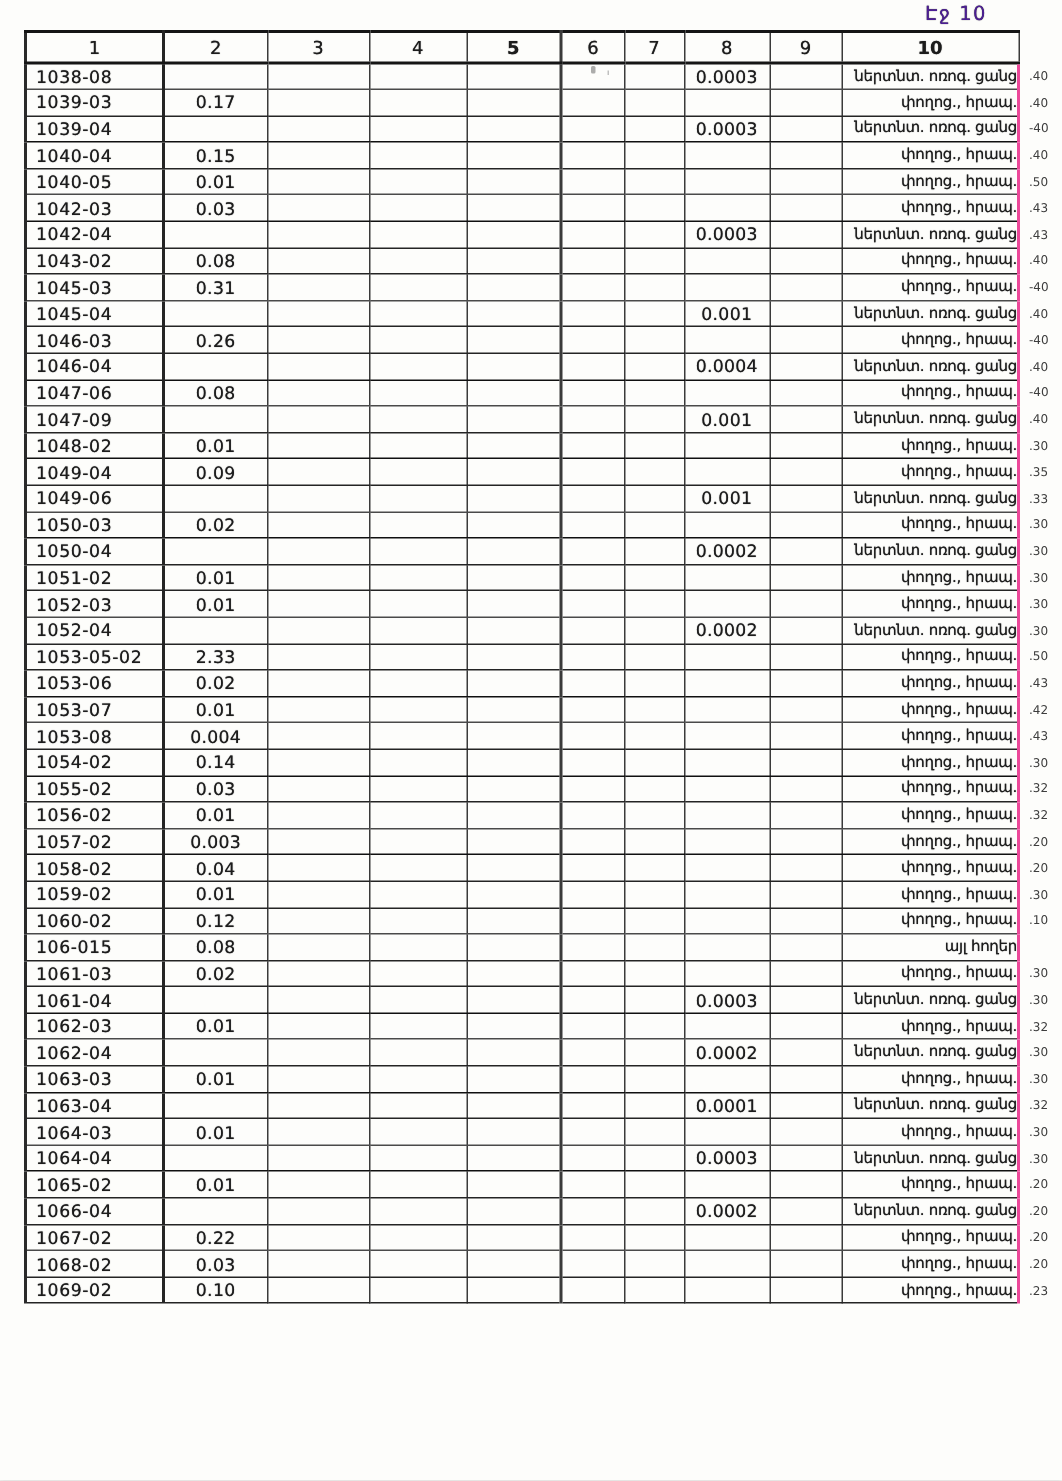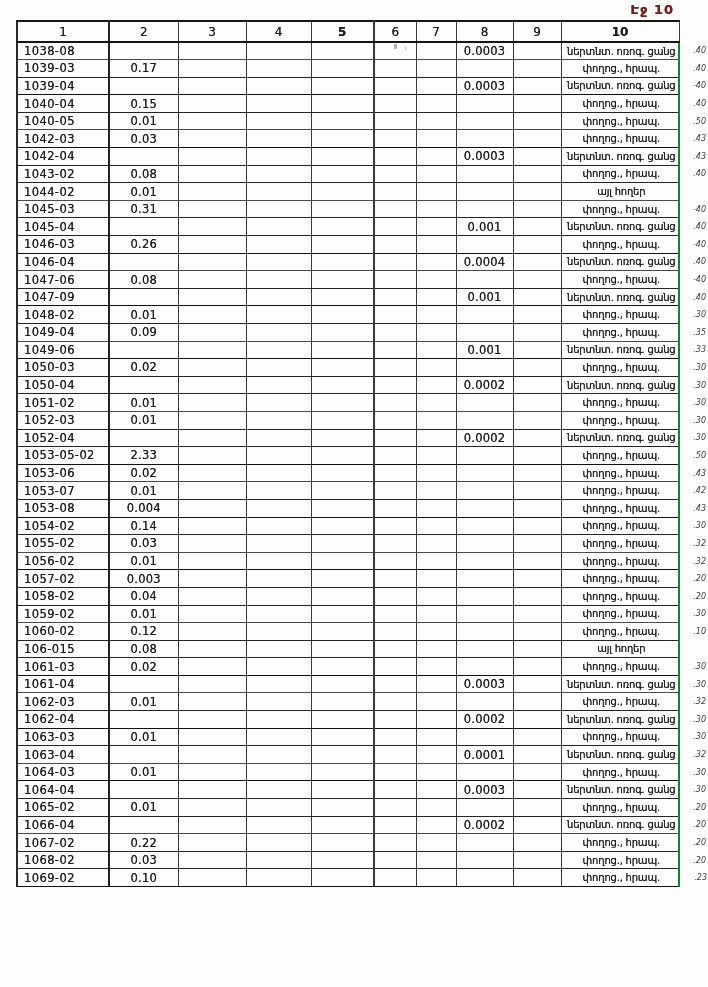--- a/index.html
+++ b/index.html
@@ -2,22 +2,22 @@
 <html><head>
 <meta charset="utf-8">
 <style>
   html,body{margin:0;padding:0;background:#e8e8e8;}
   .page{
     position:relative;width:708px;height:987px;background:#fdfdfb;
     overflow:hidden;font-family:"DejaVu Sans",sans-serif;color:#1c1c1c;
     box-shadow:0 0 4px rgba(0,0,0,.25);
   }
   .page-label{
-    position:absolute;top:2px;right:34px;font-size:13px;font-weight:bold;
-    letter-spacing:1px;color:#7f1d1d;text-shadow:0 0 .6px rgba(0,0,0,.9);
+    position:absolute;top:2px;right:50px;font-size:13px;font-weight:normal;
+    letter-spacing:1px;color:#4c1d95;text-shadow:0 0 .6px rgba(0,0,0,.9);
   }
   .scan-artifact{
     position:absolute;top:44px;left:394px;width:3px;height:5px;background:#777;
     box-shadow:10px 2px 0 -1px #999;opacity:.6;border-radius:1px;
   }
   table.grid{
     position:absolute;left:16px;top:20px;border-collapse:collapse;
     table-layout:fixed;text-shadow:0 0 .55px rgba(25,25,25,.85);
   }
   th,td{
@@ -32,26 +32,26 @@
   }
   th:nth-child(5),th:nth-child(10){font-weight:bold;}
   th:first-child,td:first-child{border-left:2px solid #2a2a2a;border-right:2px solid #242424;}
   th:nth-child(5),td:nth-child(5){border-right-width:2px;}
   td{border-bottom:1.4px solid #242424;}
   tbody tr:nth-child(3n) td{border-bottom-color:#101010;}
   tbody tr:nth-child(4n+1) td{border-bottom-color:#4a4a4a;}
   td.c1{font-size:11.5px;text-align:left;padding-left:6px;letter-spacing:.4px;}
   td.c2,td.c8{font-size:11.5px;text-align:center;letter-spacing:.2px;}
   td.c10{
-    font-size:10px;text-align:center;padding-left:3px;letter-spacing:-.2px;
-    border-right:2px solid #15803d;
+    font-size:10px;text-align:right;padding-left:3px;letter-spacing:-.2px;
+    border-right:2px solid #ec4899;
   }
   th.mcol,td.mcol{
     border:none;background:transparent;font-size:8px;color:#3d3d3d;
-    text-align:right;padding-left:6px;filter:blur(.45px);text-shadow:none;font-style:italic;
+    text-align:left;padding-left:6px;filter:blur(.45px);text-shadow:none;
   }
 </style>
 </head>
 <body>
 
 <div class="page">
   <div class="page-label">Էջ 10</div>
   <div class="scan-artifact"></div>
 
   <table class="grid">
@@ -182,33 +182,20 @@
       <td></td>
       <td></td>
       <td></td>
       <td></td>
       <td class="c8"></td>
       <td></td>
       <td class="c10">փողոց., հրապ.</td>
       <td class="mcol">.40</td>
     </tr>
         <tr>
-      <td class="c1">1044-02</td>
-      <td class="c2">0.01</td>
-      <td></td>
-      <td></td>
-      <td></td>
-      <td></td>
-      <td></td>
-      <td class="c8"></td>
-      <td></td>
-      <td class="c10">այլ հողեր</td>
-      <td class="mcol"></td>
-    </tr>
-        <tr>
       <td class="c1">1045-03</td>
       <td class="c2">0.31</td>
       <td></td>
       <td></td>
       <td></td>
       <td></td>
       <td></td>
       <td class="c8"></td>
       <td></td>
       <td class="c10">փողոց., հրապ.</td>

